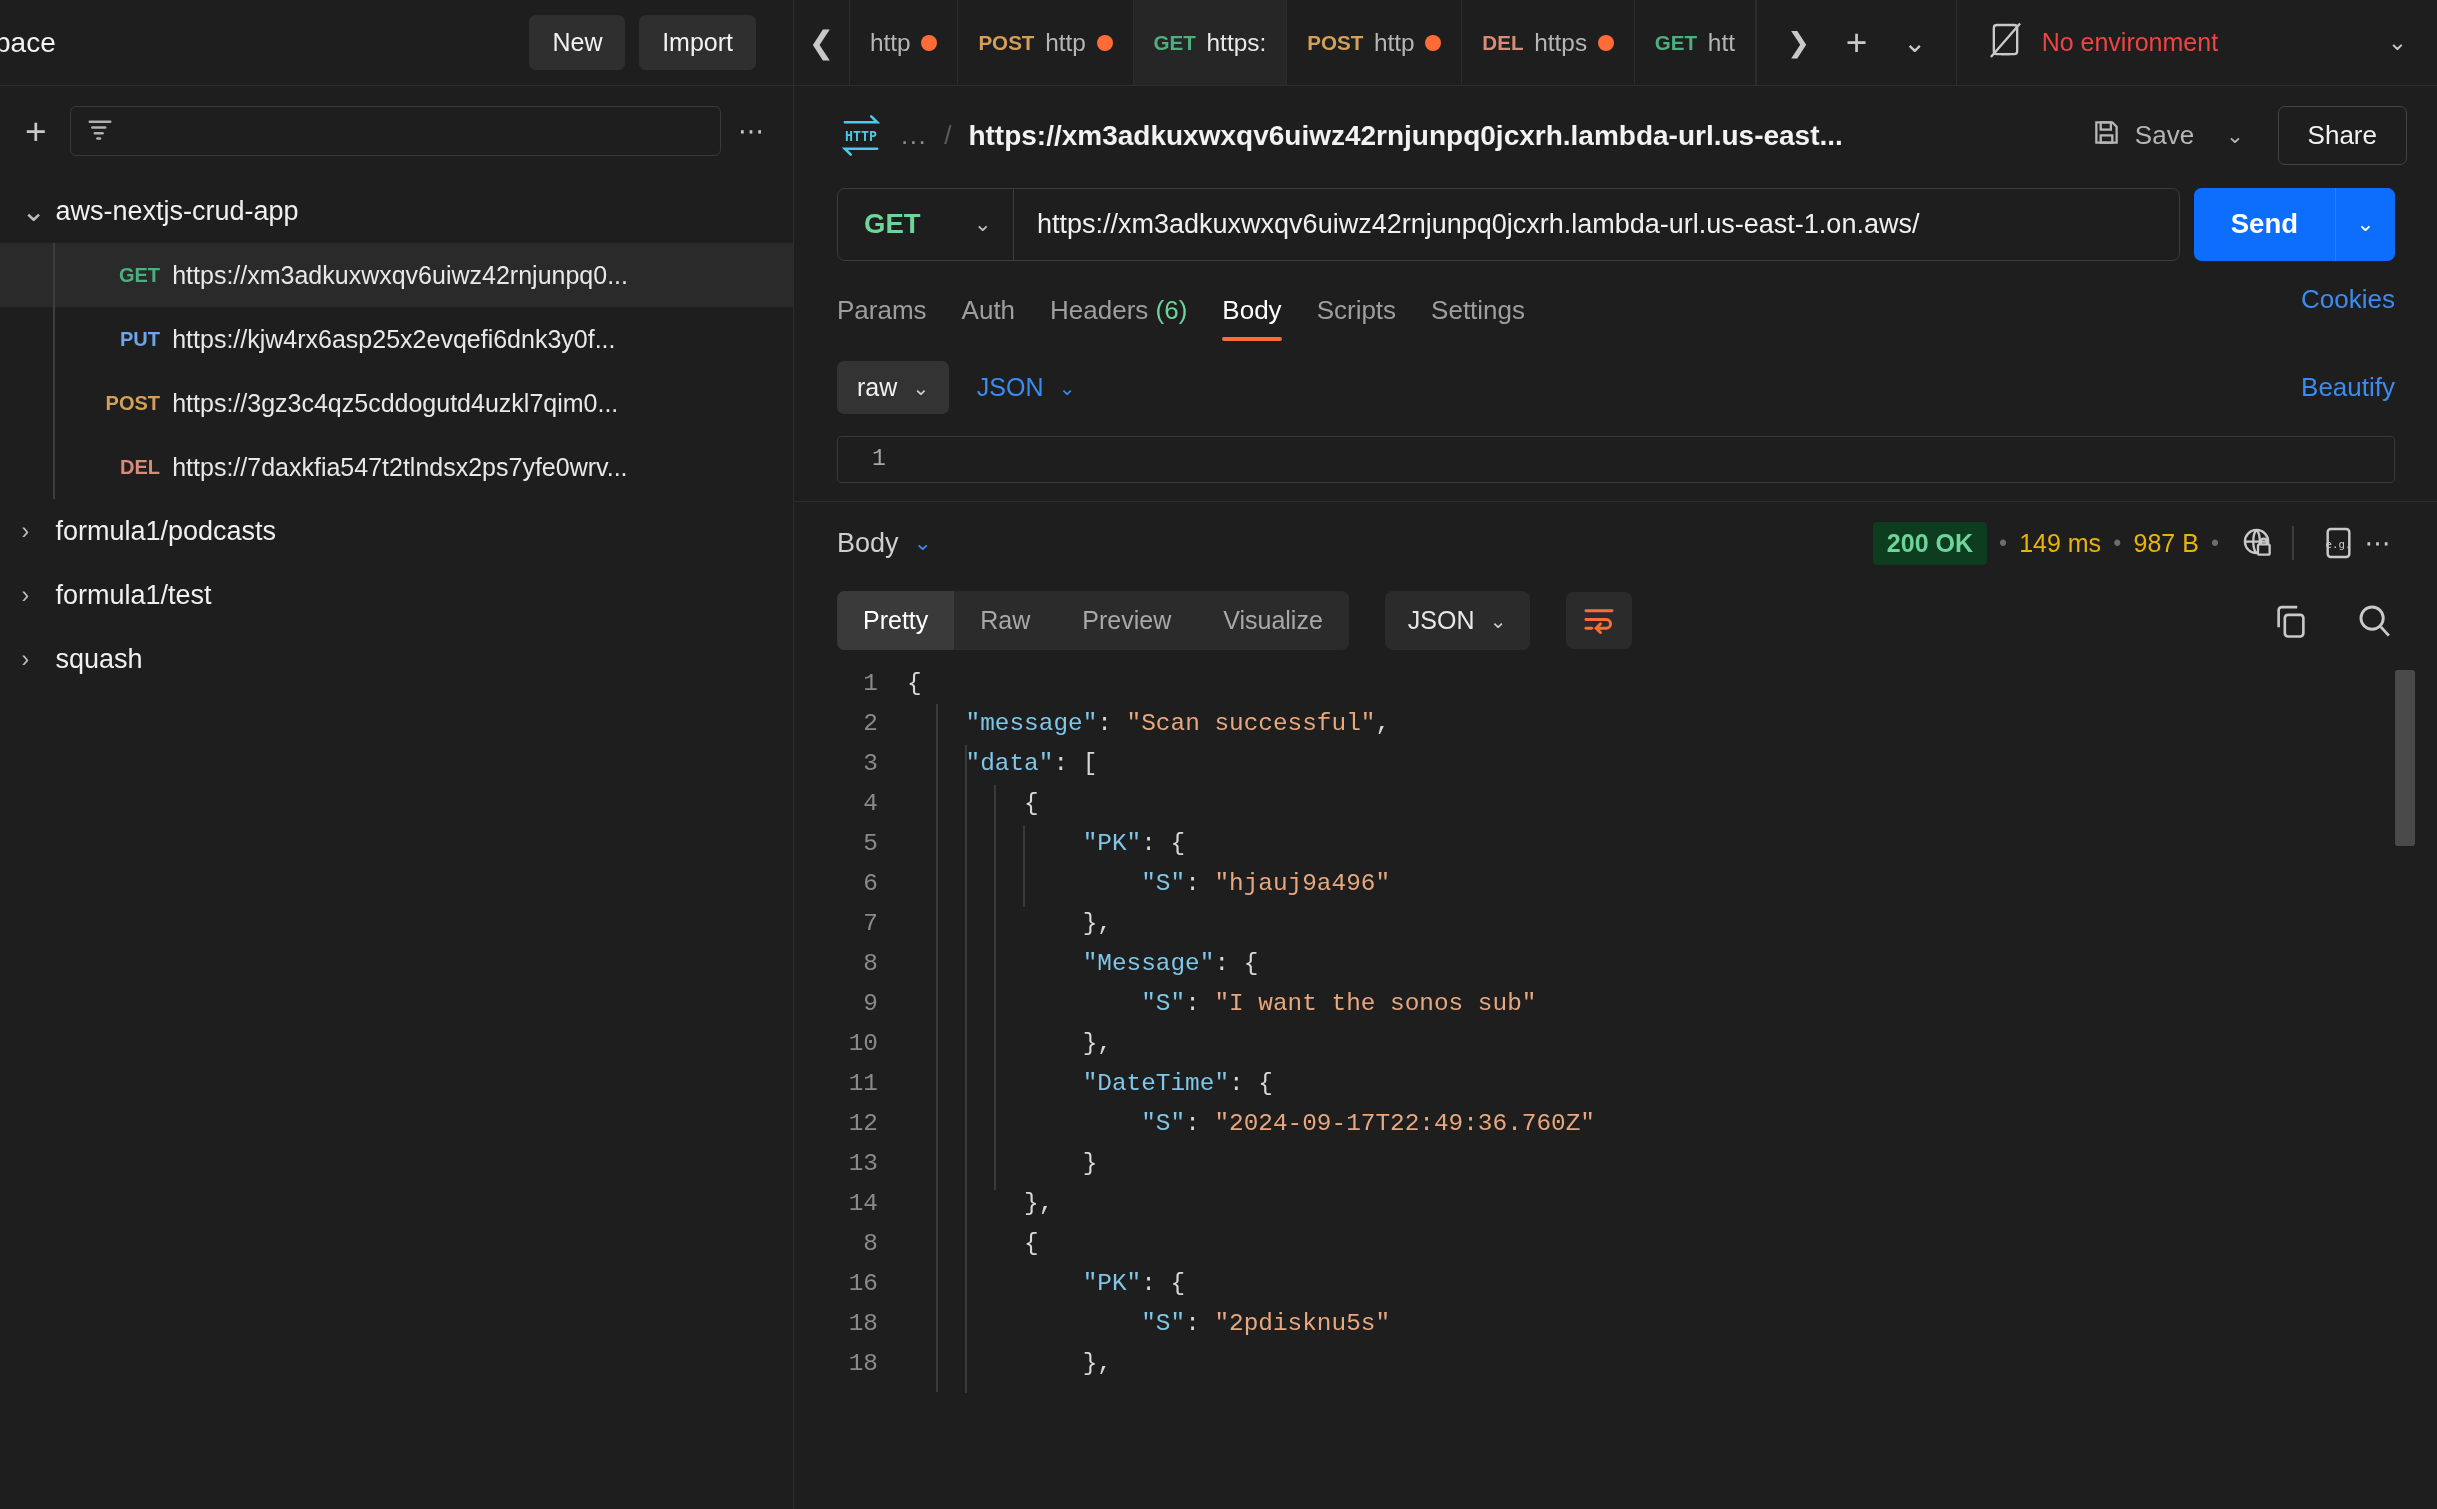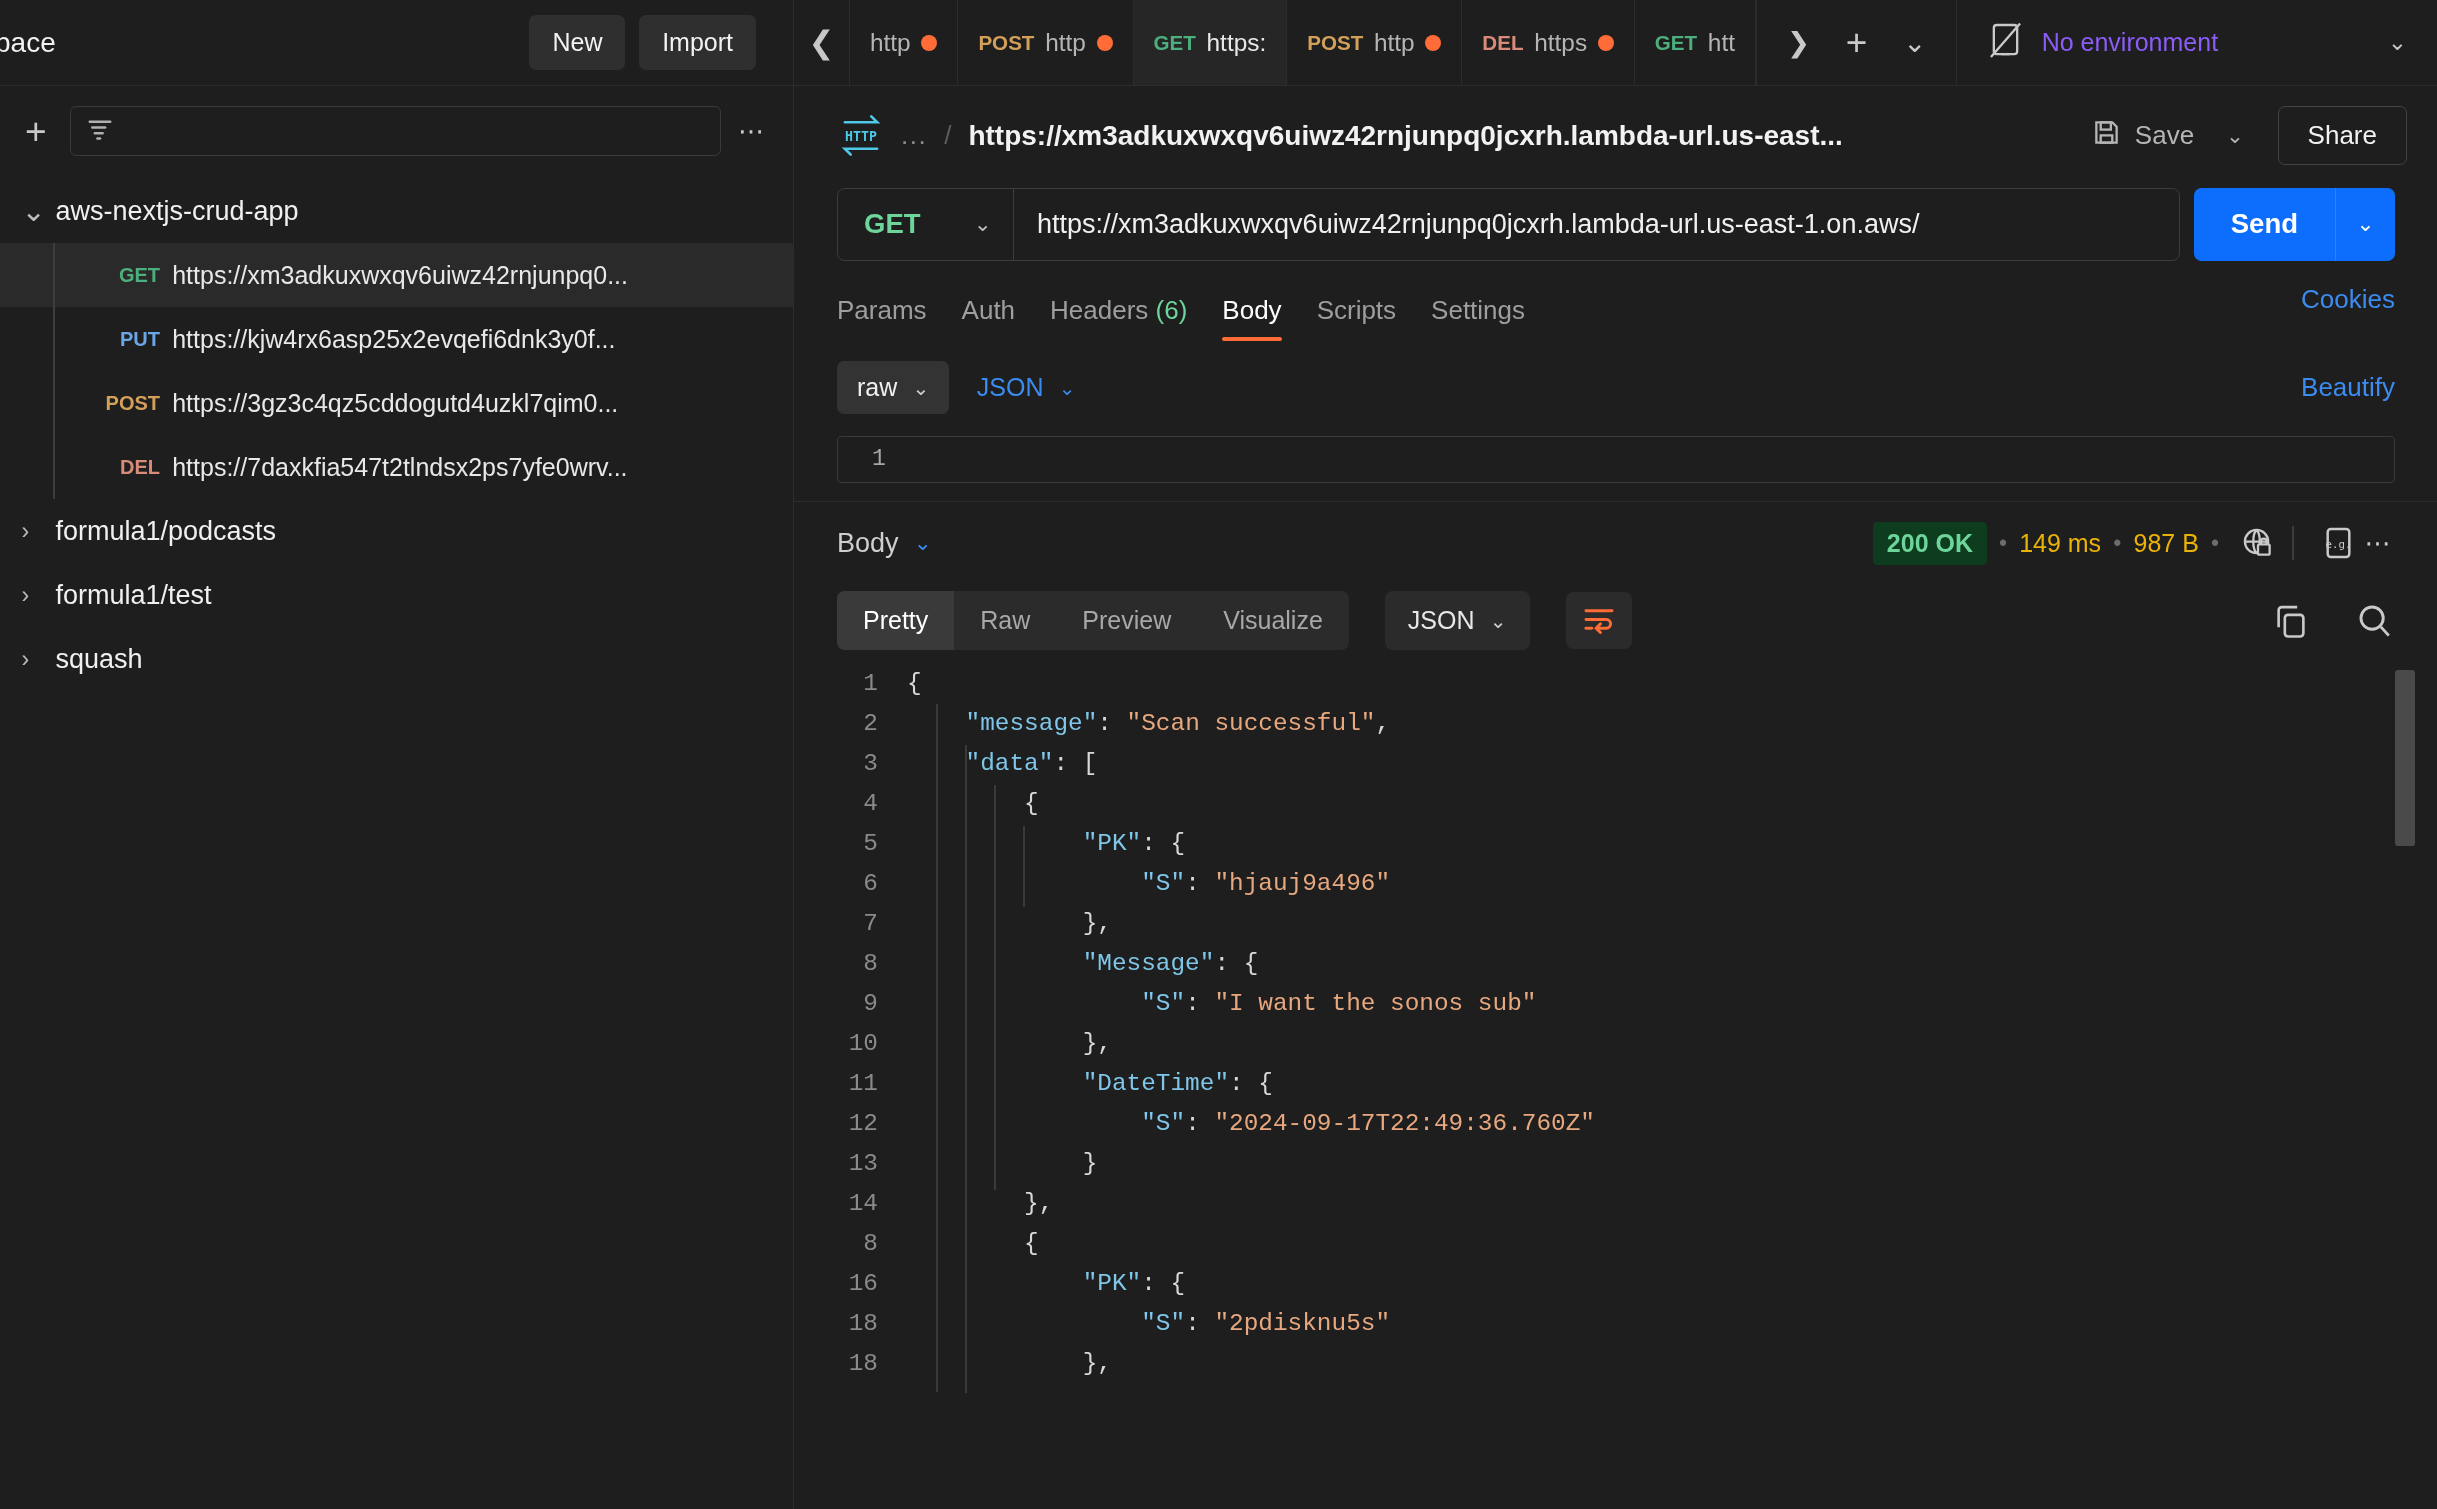--- a/index.html
+++ b/index.html
@@ -64,21 +64,21 @@
   .m-post { color: #d3a05a; }
   .m-put { color: #6ba6e8; }
   .m-del { color: #d98b7a; }
   .tab-actions { display: flex; align-items: center; padding: 0 17px; gap: 9.2px; flex: none;
     border-left: 1.5px solid #2c2c2c; border-right: 1.5px solid #2c2c2c; }
   .ico-btn {
     width: 49px; height: 49px; display: flex; align-items: center; justify-content: center;
     color: #c9c9c9; cursor: pointer; font-size: 27.5px;
   }
   .env-area { display: flex; align-items: center; gap: 18.3px; padding: 0 31px; flex: 1; min-width: 0; }
-  .env-label { font-size: 25px; color: #8b5cf6; white-space: nowrap; }
+  .env-label { font-size: 25px; color: #ef4444; white-space: nowrap; }
   .env-caret { margin-left: auto; color: #c9c9c9; font-size: 23px; }
 
   
   .main { display: flex; flex: 1; min-height: 0; }
 
   
   .sidebar {
     width: 794px; min-width: 794px;
     background: #1e1e1e;
     border-right: 1.5px solid #2c2c2c;

